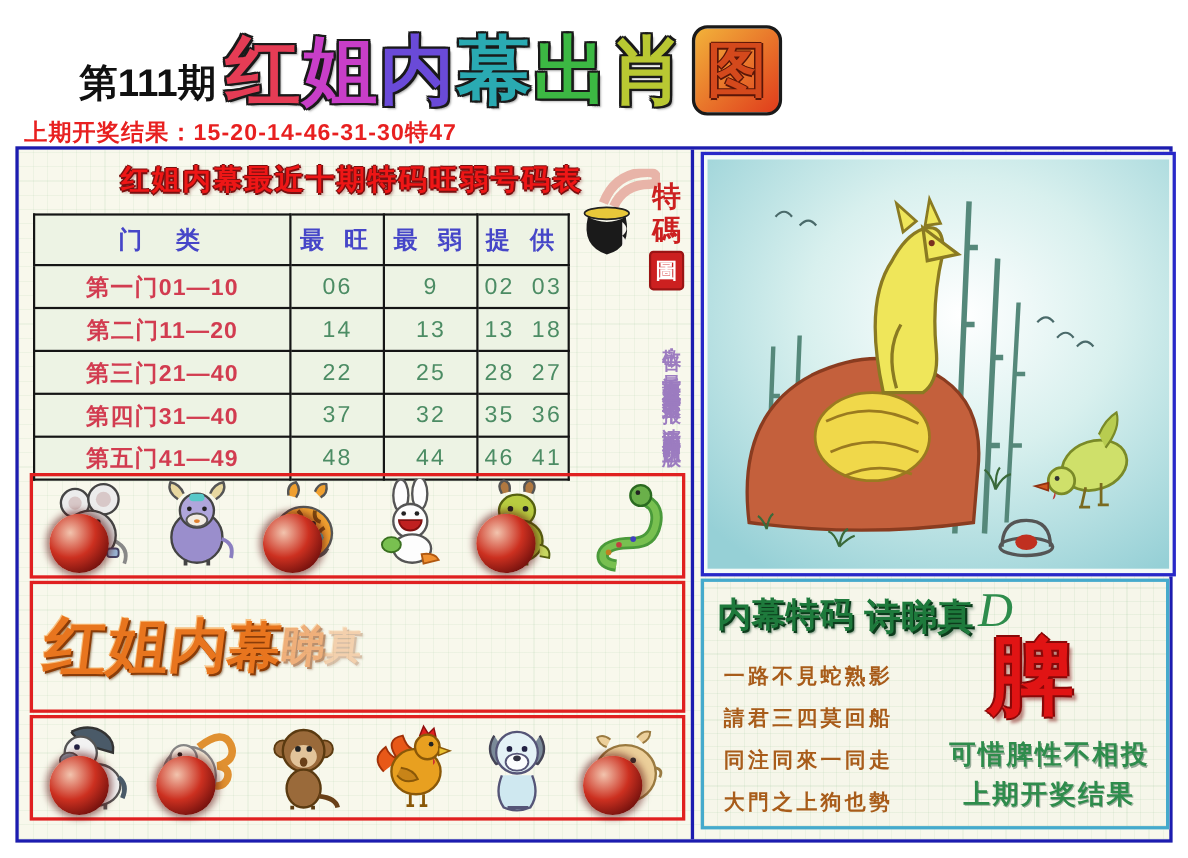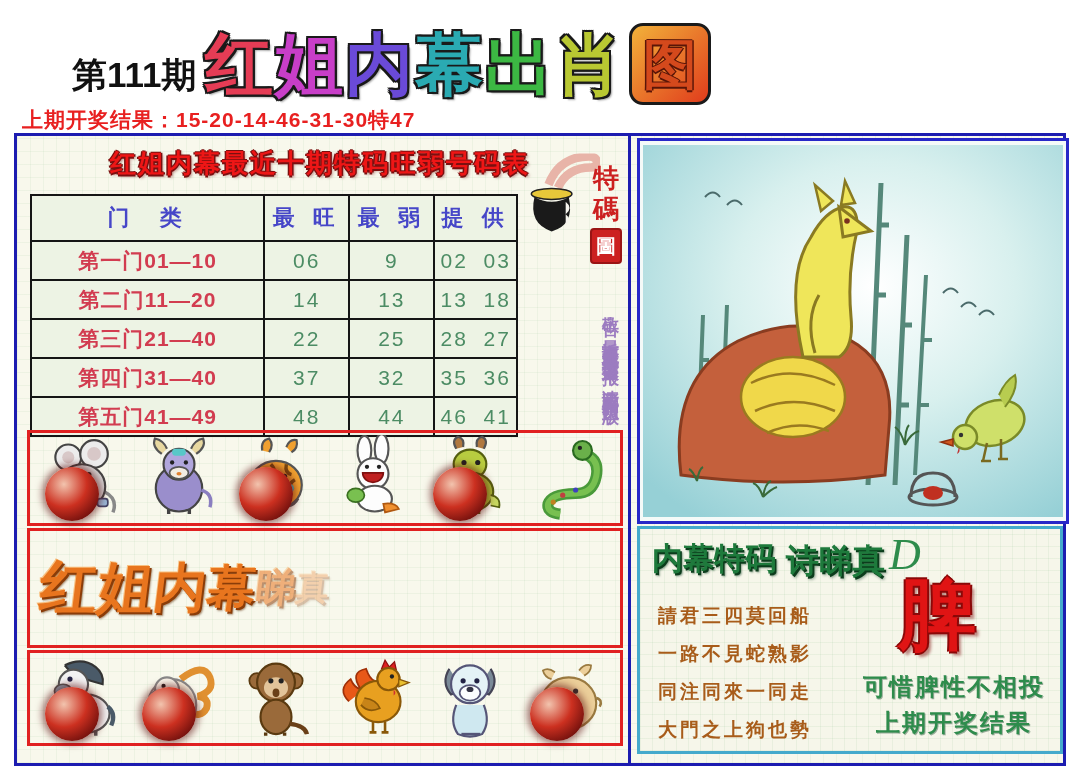--- a/index.html
+++ b/index.html
@@ -416,22 +416,22 @@
       </svg>
     </div>
 
     <div class="poem-box">
       <div class="poem-title">
         <span class="pt-small">内幕特码</span>
         <span class="pt-large">诗睇真</span>
         <span class="pt-flourish">D</span>
       </div>
       <div class="poem-left">
+        <div class="pline">一路不見蛇熟影</div>
         <div class="pline">請君三四莫回船</div>
-        <div class="pline">一路不見蛇熟影</div>
         <div class="pline">同注同來一同走</div>
         <div class="pline">大門之上狗也勢</div>
       </div>
       <div class="big-char">脾</div>
       <div class="poem-right">
         <div class="gline">可惜脾性不相投</div>
         <div class="gline">上期开奖结果</div>
       </div>
     </div>
 

